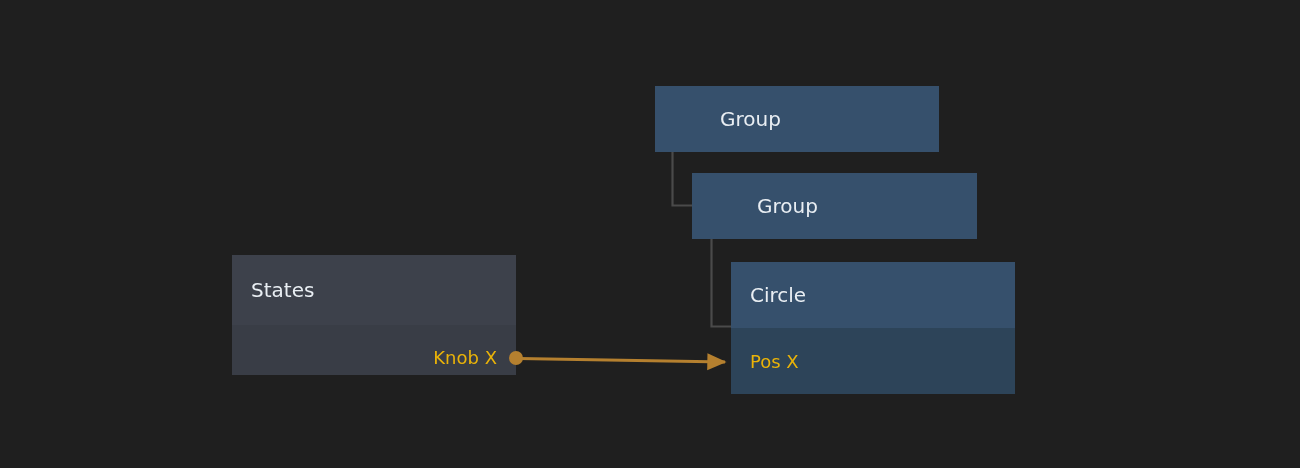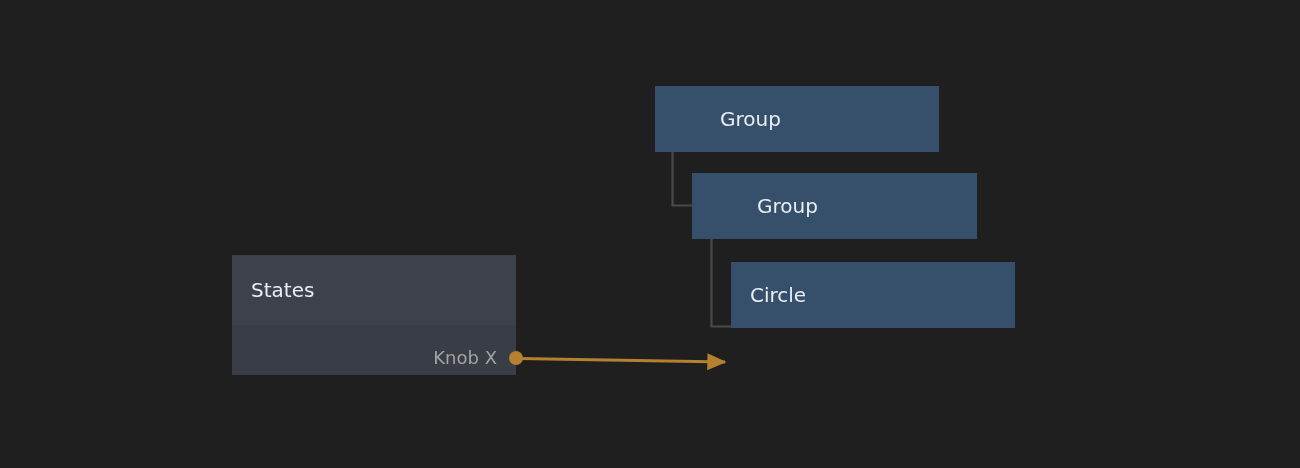--- a/index.html
+++ b/index.html
@@ -70,21 +70,21 @@
 
   
   .node-states .node-header { background: #3d414b; }
   .node-states .node-body   { background: #393d46; }
 
   
   .port {
     position: absolute;
     font-size: 18px;
     line-height: 1;
-    color: #a3a3a3;
+    color: #eab308;
     white-space: nowrap;
   }
   .port-out {
     right: 19px;
     transform: translateY(-50%);
     text-align: right;
   }
   .port-in {
     left: 19px;
     transform: translateY(-50%);
@@ -123,20 +123,23 @@
   </div>
 
   <div class="node node-group" style="left:692px; top:173px; width:285px; height:66px;">
     <span class="node-title">Group</span>
   </div>
 
   <div class="node node-split node-circle" style="left:731px; top:262px; width:284px; height:132px;">
     <div class="node-header" style="height:66px;padding-left:39px;">
       <span class="node-title">Circle</span>
     </div>
+    <div class="node-body" style="height:66px;">
+      <span class="port port-in" style="top:34px;">Pos X</span>
+    </div>
   </div>
 
   <div class="node node-split node-states" style="left:232px; top:255px; width:284px; height:120px;">
     <div class="node-header" style="height:70px;">
       <span class="node-title">States</span>
     </div>
     <div class="node-body" style="height:66px;">
       <span class="port port-out" style="top:33px;">Knob X</span>
     </div>
   </div>

